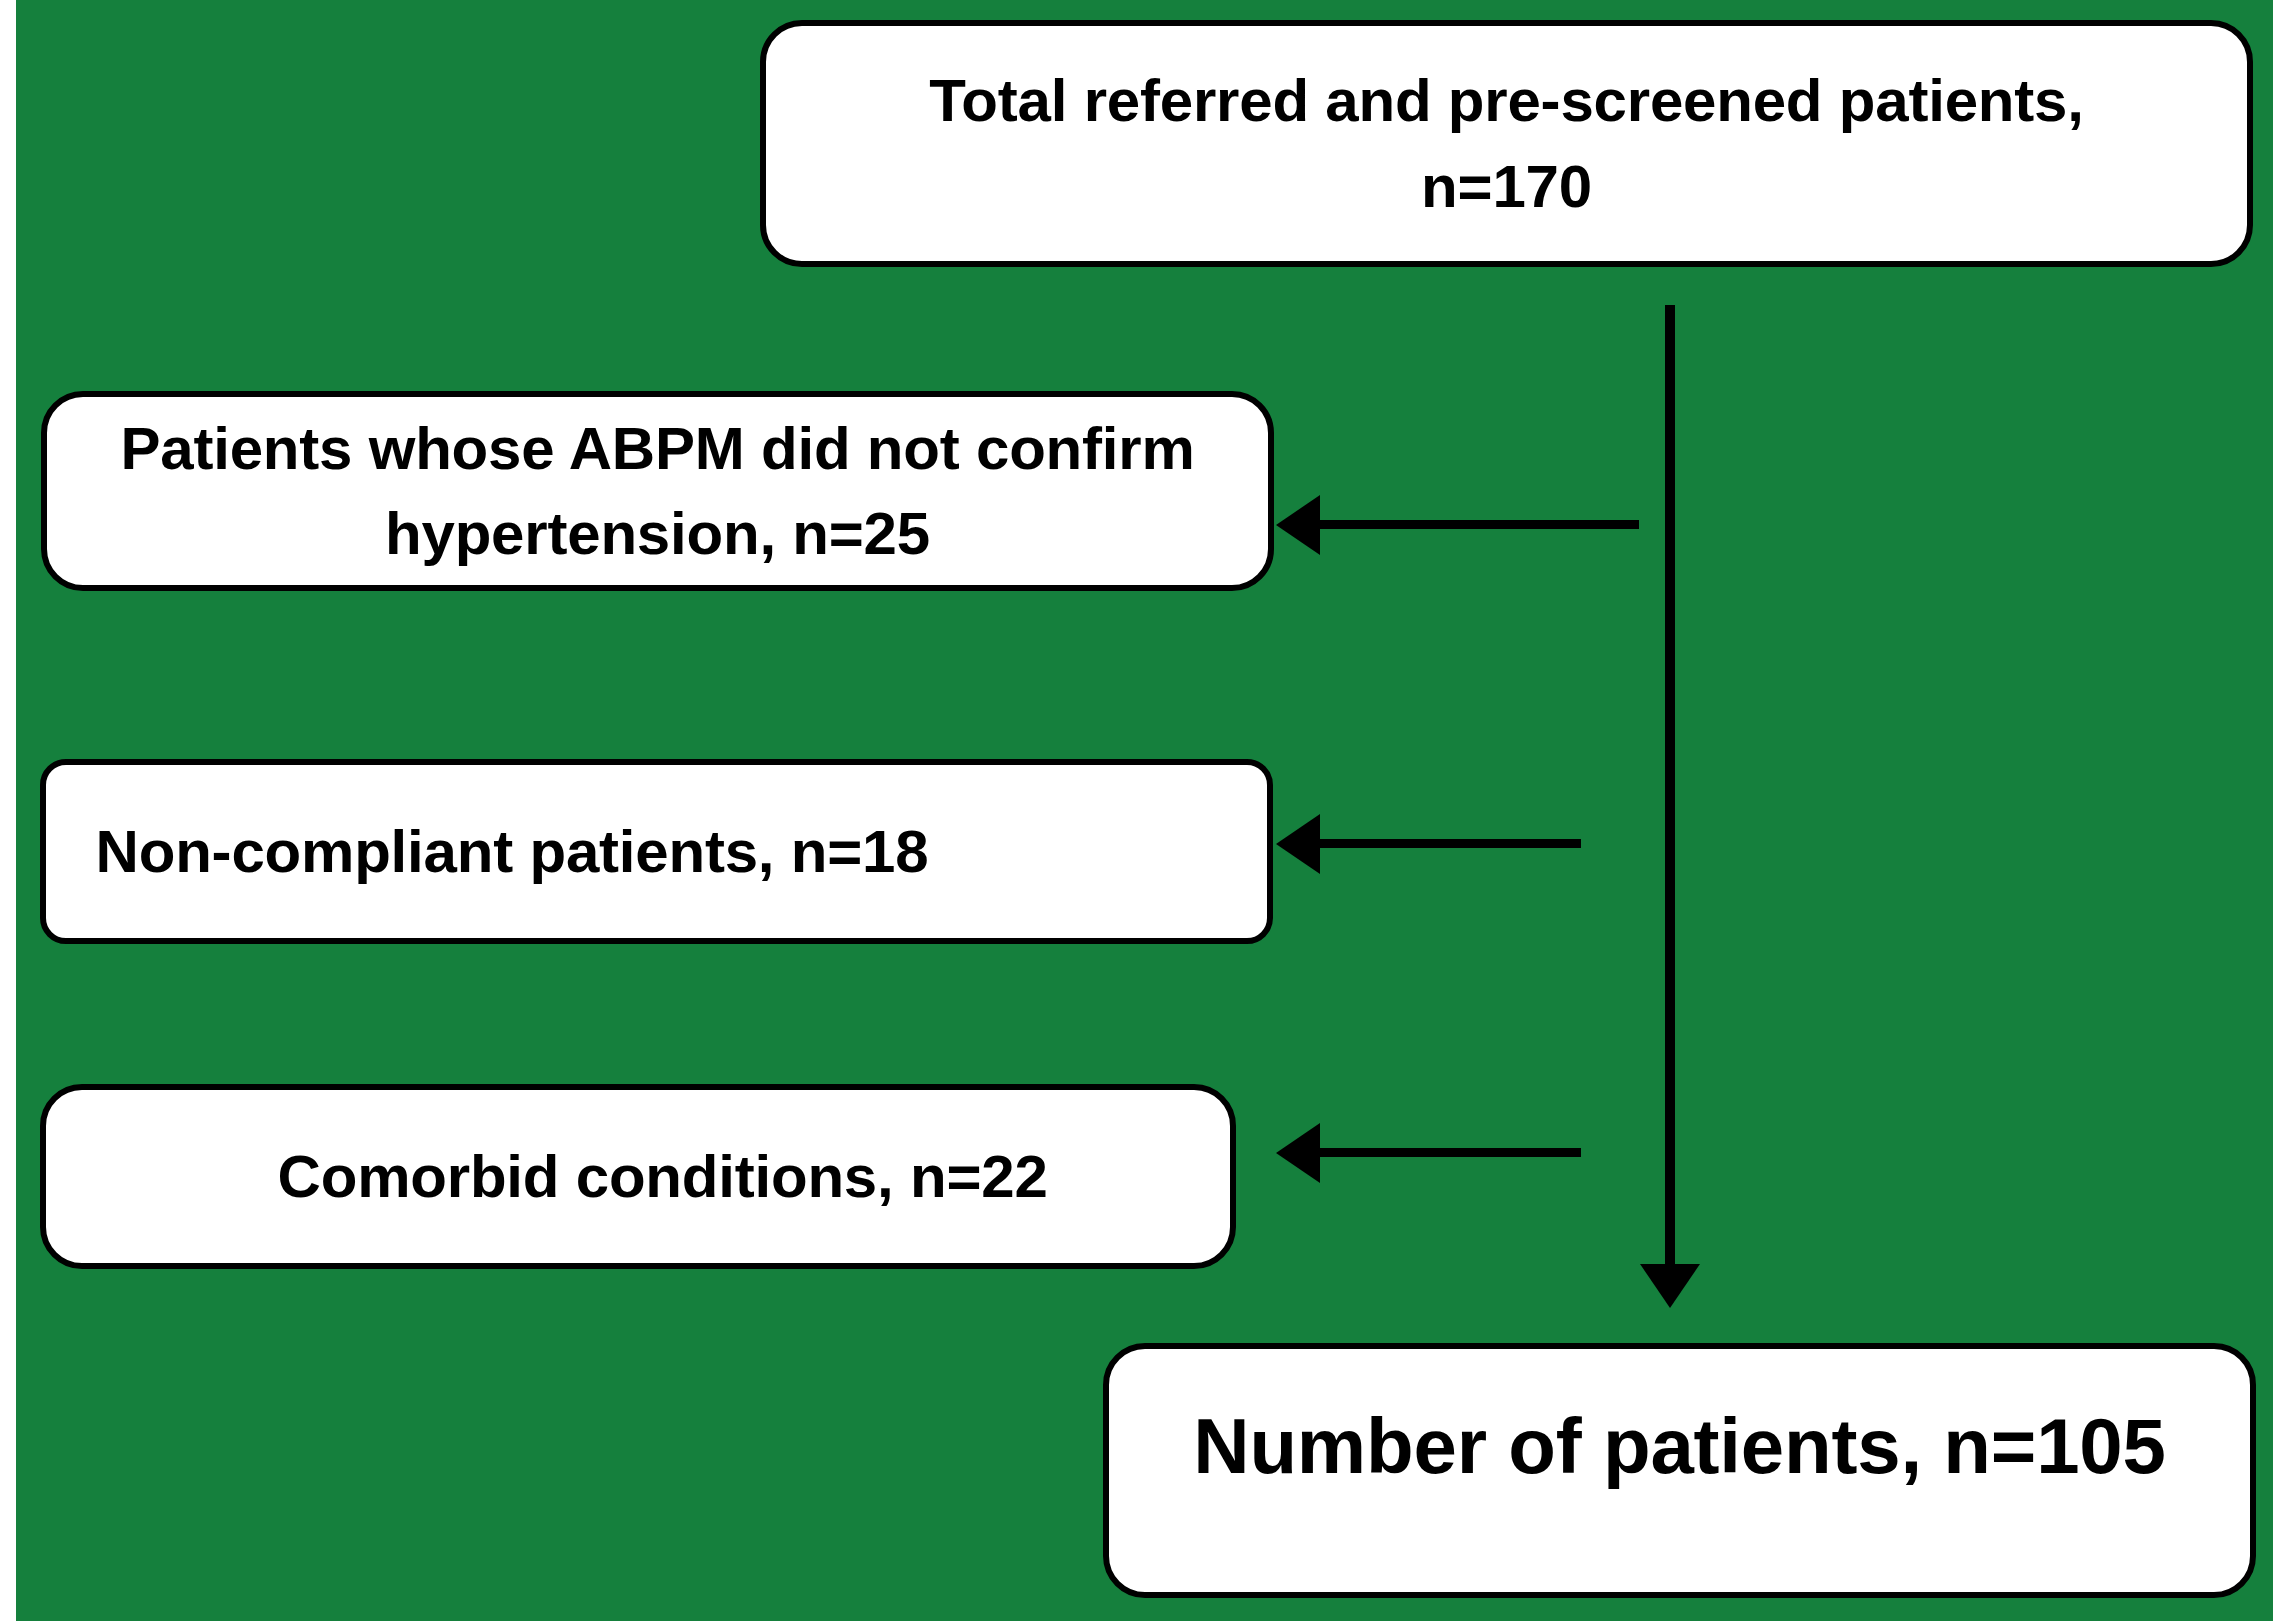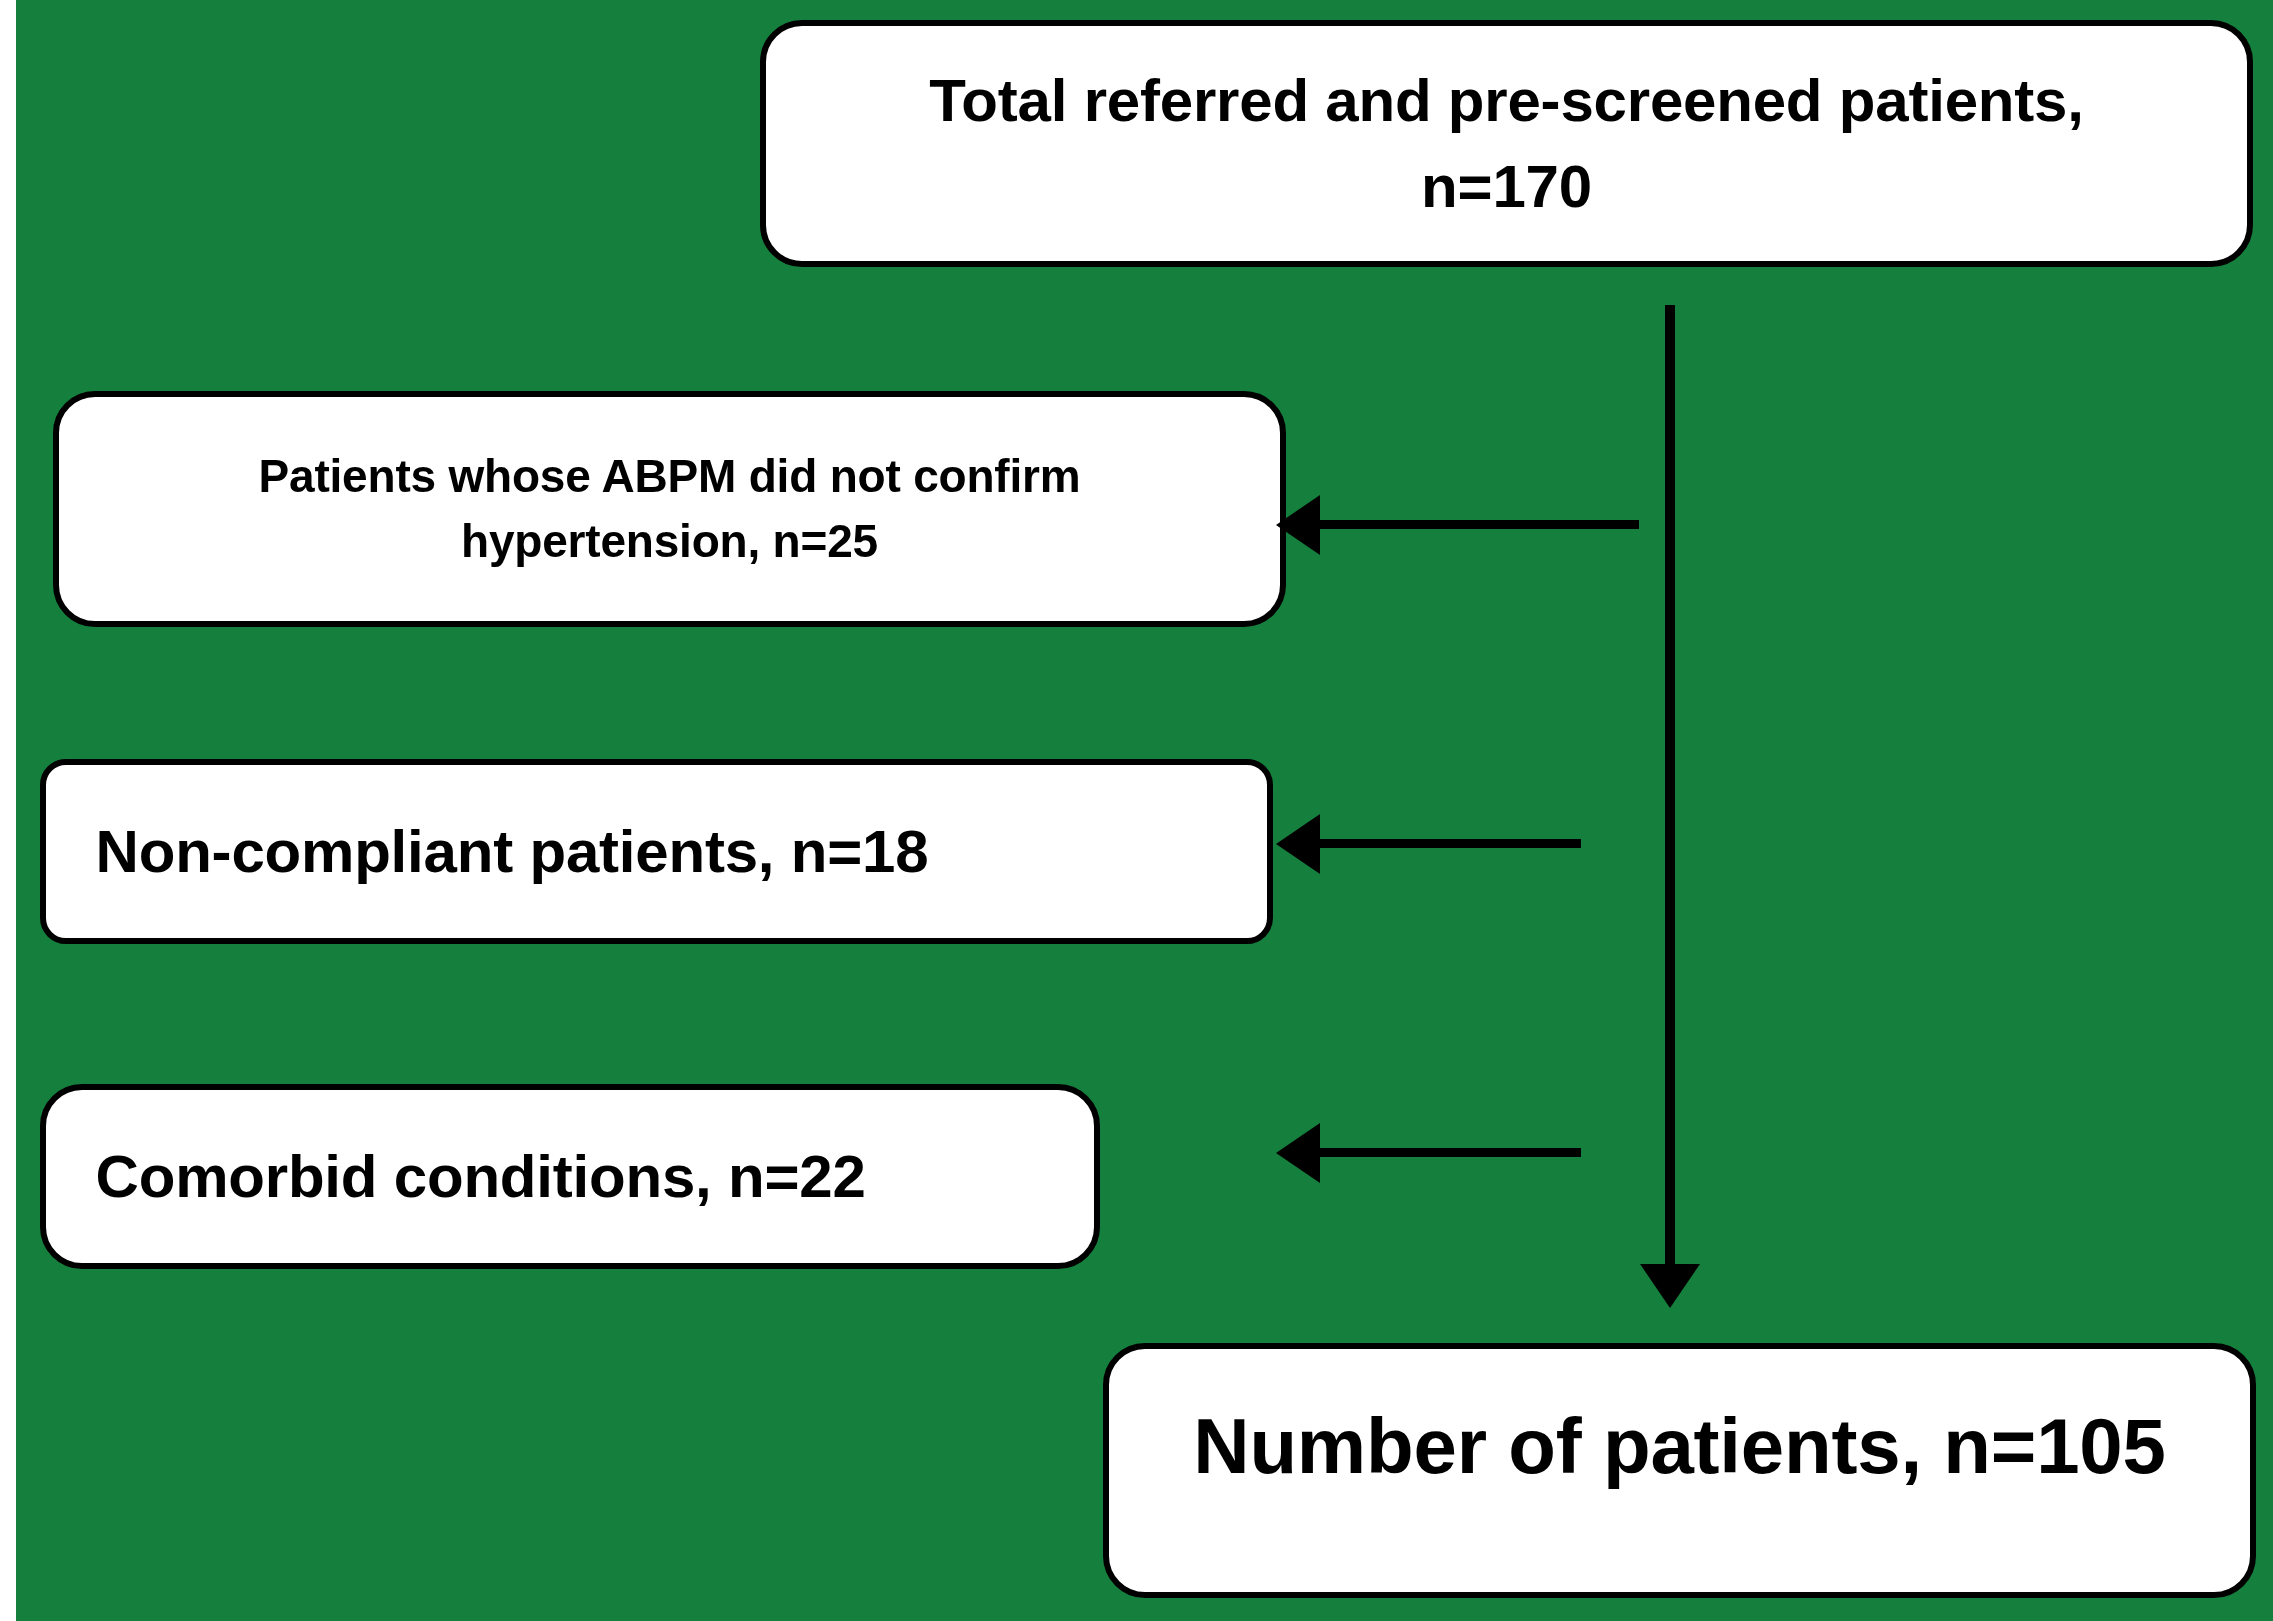--- a/index.html
+++ b/index.html
@@ -43,46 +43,46 @@
   #node-total {
     left: 744px;
     top: 20px;
     width: 1493px;
     height: 247px;
     font-size: 60px;
   }
   #node-total .label { padding: 0 78px; }
 
   #node-abpm {
-    left: 37px;
+    left: 25px;
     top: 391px;
     width: 1233px;
-    height: 236px;
-    font-size: 46px;
+    height: 200px;
+    font-size: 60px;
   }
   #node-abpm .label { padding: 0 64px; }
 
   #node-noncompliant {
     left: 23.6px;
     top: 759px;
     width: 1233px;
     height: 185px;
     font-size: 60px;
     justify-content: flex-start;
     border-radius: 26px;
   }
   #node-noncompliant .label { padding: 0 0 0 50px; text-align: left; }
 
   #node-comorbid {
     left: 23.6px;
     top: 1084px;
-    width: 1060px;
+    width: 1196px;
     height: 185px;
     font-size: 60px;
-    justify-content: flex-start;
+    justify-content: center;
   }
   #node-comorbid .label { padding: 0 0 0 50px; text-align: left; }
 
   #node-final {
     left: 1087px;
     top: 1343px;
     width: 1153px;
     height: 255px;
     font-size: 78px;
     align-items: flex-start;

